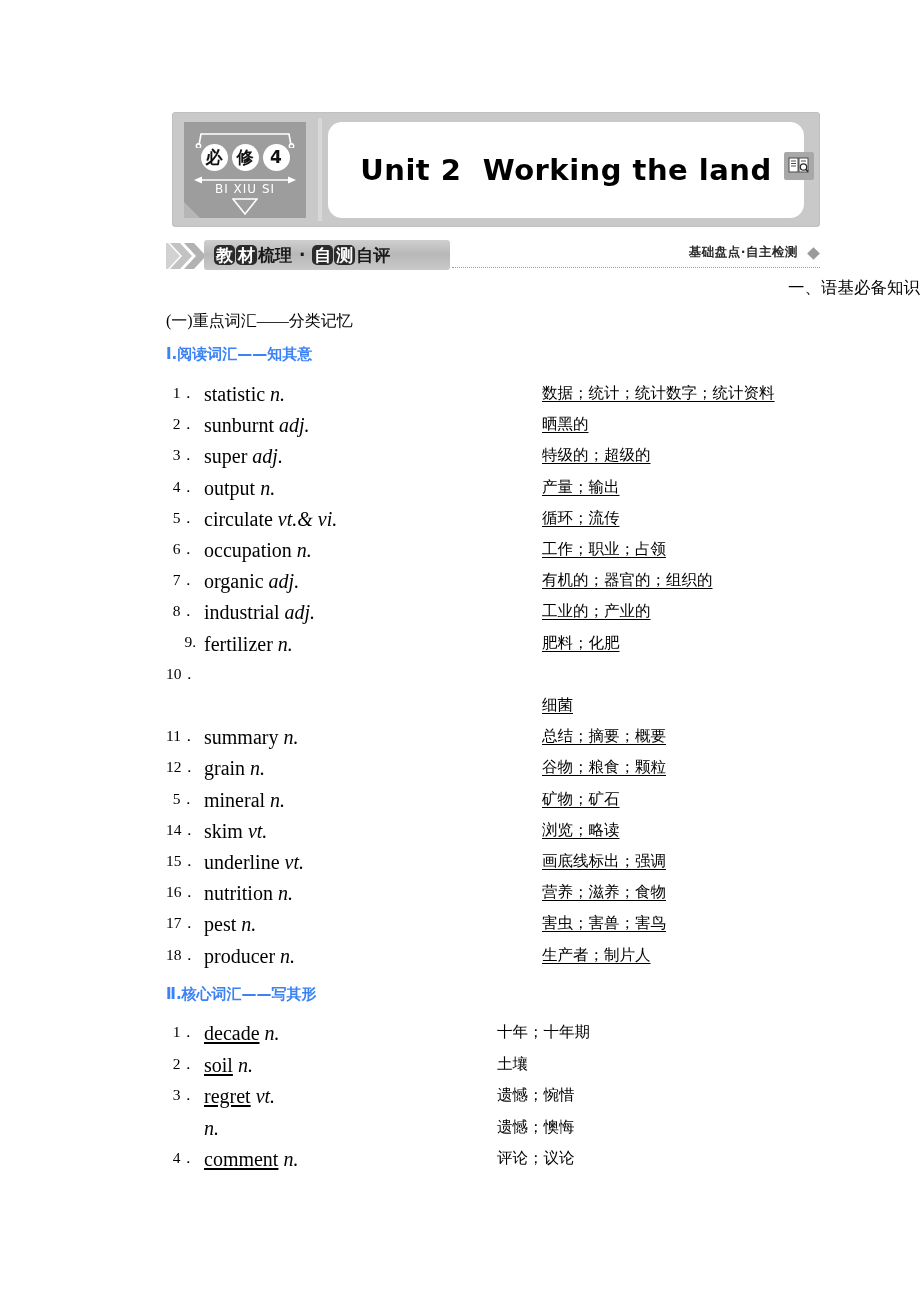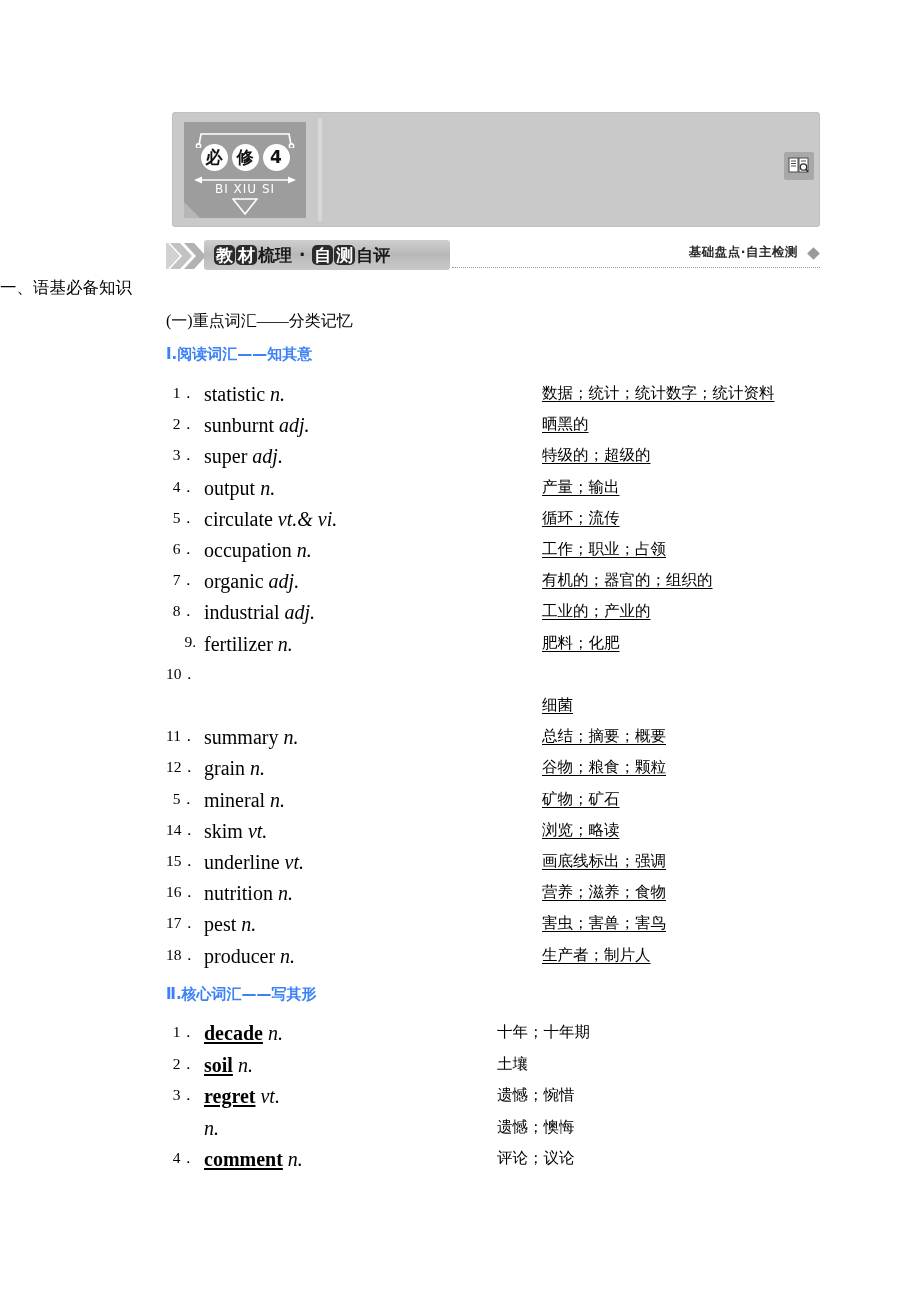--- a/index.html
+++ b/index.html
@@ -236,21 +236,21 @@
     height: 9px;
     background: #9a9a9a;
     transform: rotate(45deg);
   }
 
   
   .h-center {
     position: absolute;
     left: 0;
     width: 920px;
-    text-align: left;
+    text-align: right;
     font-family: "Liberation Serif", serif;
     font-size: 16.5px;
     color: #000;
   }
   .h-left {
     position: absolute;
     left: 166px;
     font-family: "Liberation Serif", serif;
     font-size: 16px;
     color: #000;
@@ -289,21 +289,20 @@
     font-family: "Liberation Serif", serif;
     font-size: 20px;
     white-space: pre;
   }
   .vword i {
     font-style: italic;
   }
   .vword .blank {
     text-decoration: underline;
     text-underline-offset: 2px;
-    font-weight: bold;
   }
   .vdef {
     position: absolute;
     left: 331px;
     top: 0;
     font-family: "Liberation Serif", "DejaVu Serif", serif;
     font-size: 15.5px;
     white-space: pre;
   }
   .vdef.ul {
@@ -345,20 +344,23 @@
 
       <div class="badge-tri">
         <svg width="26" height="17" viewBox="0 0 26 17">
           <polygon points="1,1 25,1 13,16" fill="none" stroke="#ffffff" stroke-width="1.6"></polygon>
         </svg>
       </div>
     </div>
 
     <div class="banner-divider"></div>
 
+    <div class="title-card">
+      <div class="unit-title">Unit 2  Working the land</div>
+    </div>
 
     <div class="book-icon">
       <svg width="22" height="20" viewBox="0 0 22 20">
         <rect x="1" y="2" width="9" height="14" fill="#ffffff" stroke="#4a4a4a" stroke-width="1"></rect>
         <rect x="11" y="2" width="9" height="14" fill="#ffffff" stroke="#4a4a4a" stroke-width="1"></rect>
         <line x1="3" y1="5" x2="8" y2="5" stroke="#4a4a4a" stroke-width="1"></line>
         <line x1="3" y1="7.5" x2="8" y2="7.5" stroke="#4a4a4a" stroke-width="1"></line>
         <line x1="3" y1="10" x2="8" y2="10" stroke="#4a4a4a" stroke-width="1"></line>
         <line x1="13" y1="5" x2="18" y2="5" stroke="#4a4a4a" stroke-width="1"></line>
         <circle cx="15.5" cy="11" r="3.2" fill="#ffffff" stroke="#2b2b2b" stroke-width="1.3"></circle>

